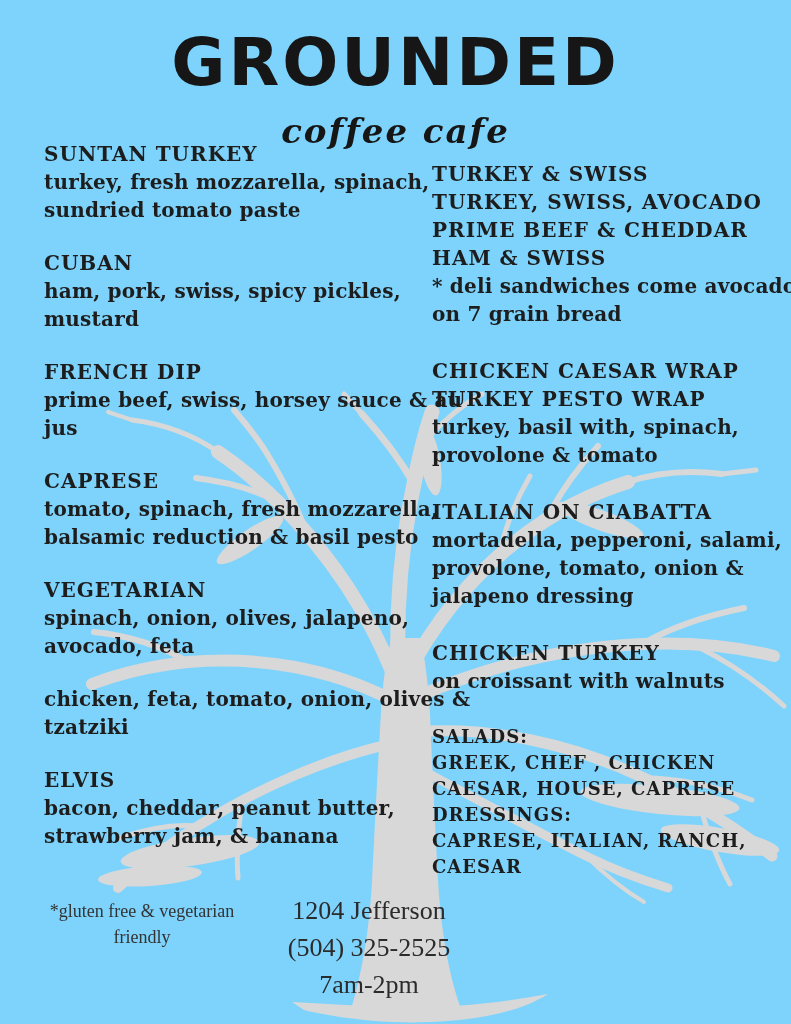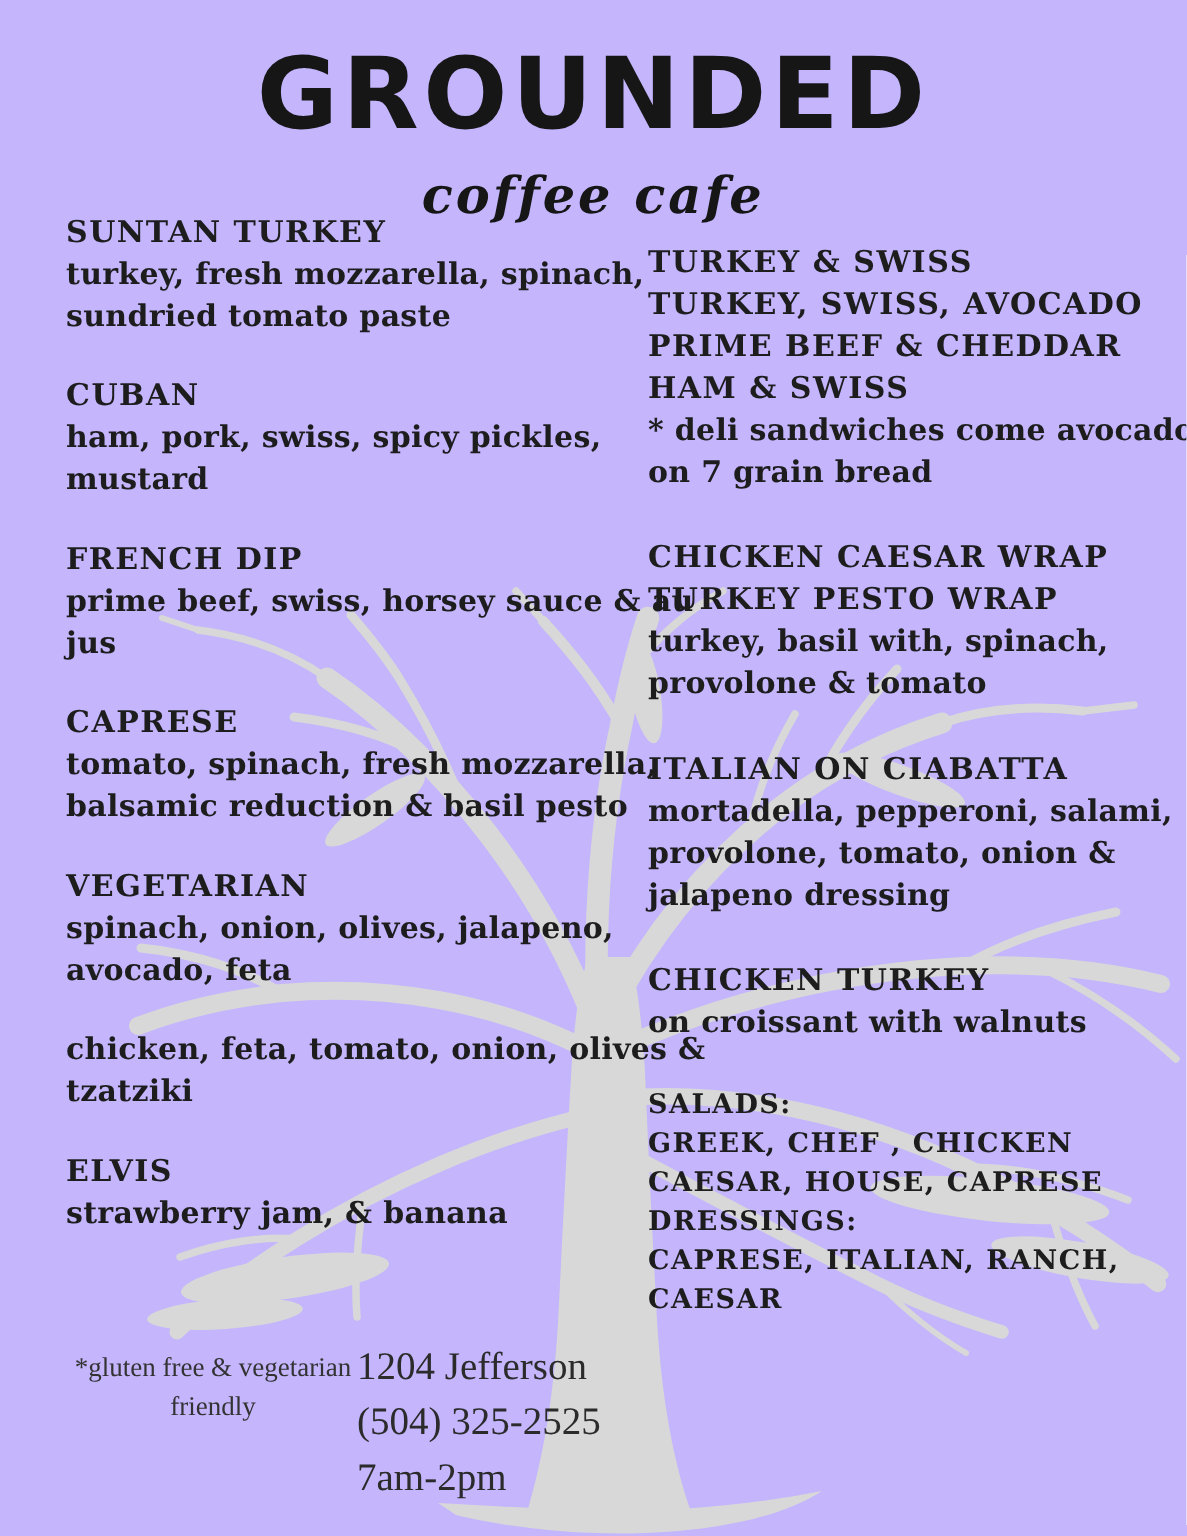--- a/index.html
+++ b/index.html
@@ -1,18 +1,18 @@
 <!DOCTYPE html>
 <html><head>
 <meta charset="utf-8">
 <style>
   html,body{margin:0;padding:0;background:#ffffff;}
   .page{
     position:relative;width:791px;height:1024px;margin:0 auto;
-    background:#c4b5fd;overflow:hidden;color:#1d1d1d;
+    background:#7dd3fc;overflow:hidden;color:#1d1d1d;
     font-family:"DejaVu Serif",serif;
   }
   .tree{position:absolute;left:0;top:0;z-index:0;}
   .layer{position:absolute;z-index:1;}
 
   .header{left:0;right:0;top:30px;text-align:center;}
   .title{
     font-family:"DejaVu Sans",sans-serif;font-weight:800;
     font-size:66px;line-height:1.0;letter-spacing:3px;color:#161616;
   }
@@ -38,21 +38,21 @@
   .h-sm{
     font-weight:700;font-size:18px;line-height:26px;letter-spacing:1px;
     white-space:nowrap;color:#1d1d1d;
   }
 
   .footer-note{
     left:40px;top:898px;width:204px;text-align:center;
     font-family:"Liberation Serif",serif;font-size:18px;line-height:26px;color:#333333;
   }
   .contact{
-    left:238px;top:892px;width:262px;text-align:left;
+    left:238px;top:892px;width:262px;text-align:center;
     font-family:"Liberation Serif",serif;font-size:26px;line-height:37px;color:#2b2b2b;
   }
 </style>
 </head>
 <body>
 
 <div class="page">
 
   <svg class="tree" width="791" height="1024" viewBox="0 0 791 1024" aria-hidden="true">
     <g fill="none" stroke="#d8d8d8" stroke-linecap="round">
@@ -144,20 +144,21 @@
     </section>
     <section class="item">
       <div>
           <div class="d">chicken, feta, tomato, onion, olives &amp;</div>
           <div class="d">tzatziki</div>
         </div>
     </section>
     <section class="item">
       <div class="h">ELVIS</div>
       <div>
+          <div class="d">bacon, cheddar, peanut butter,</div>
           <div class="d">strawberry jam, &amp; banana</div>
         </div>
     </section>
   </div>
 
   <div class="layer col col-right">
     <section class="rblock">
       <div>
           <div class="h">TURKEY &amp; SWISS</div>
           <div class="h">TURKEY, SWISS, AVOCADO</div>

